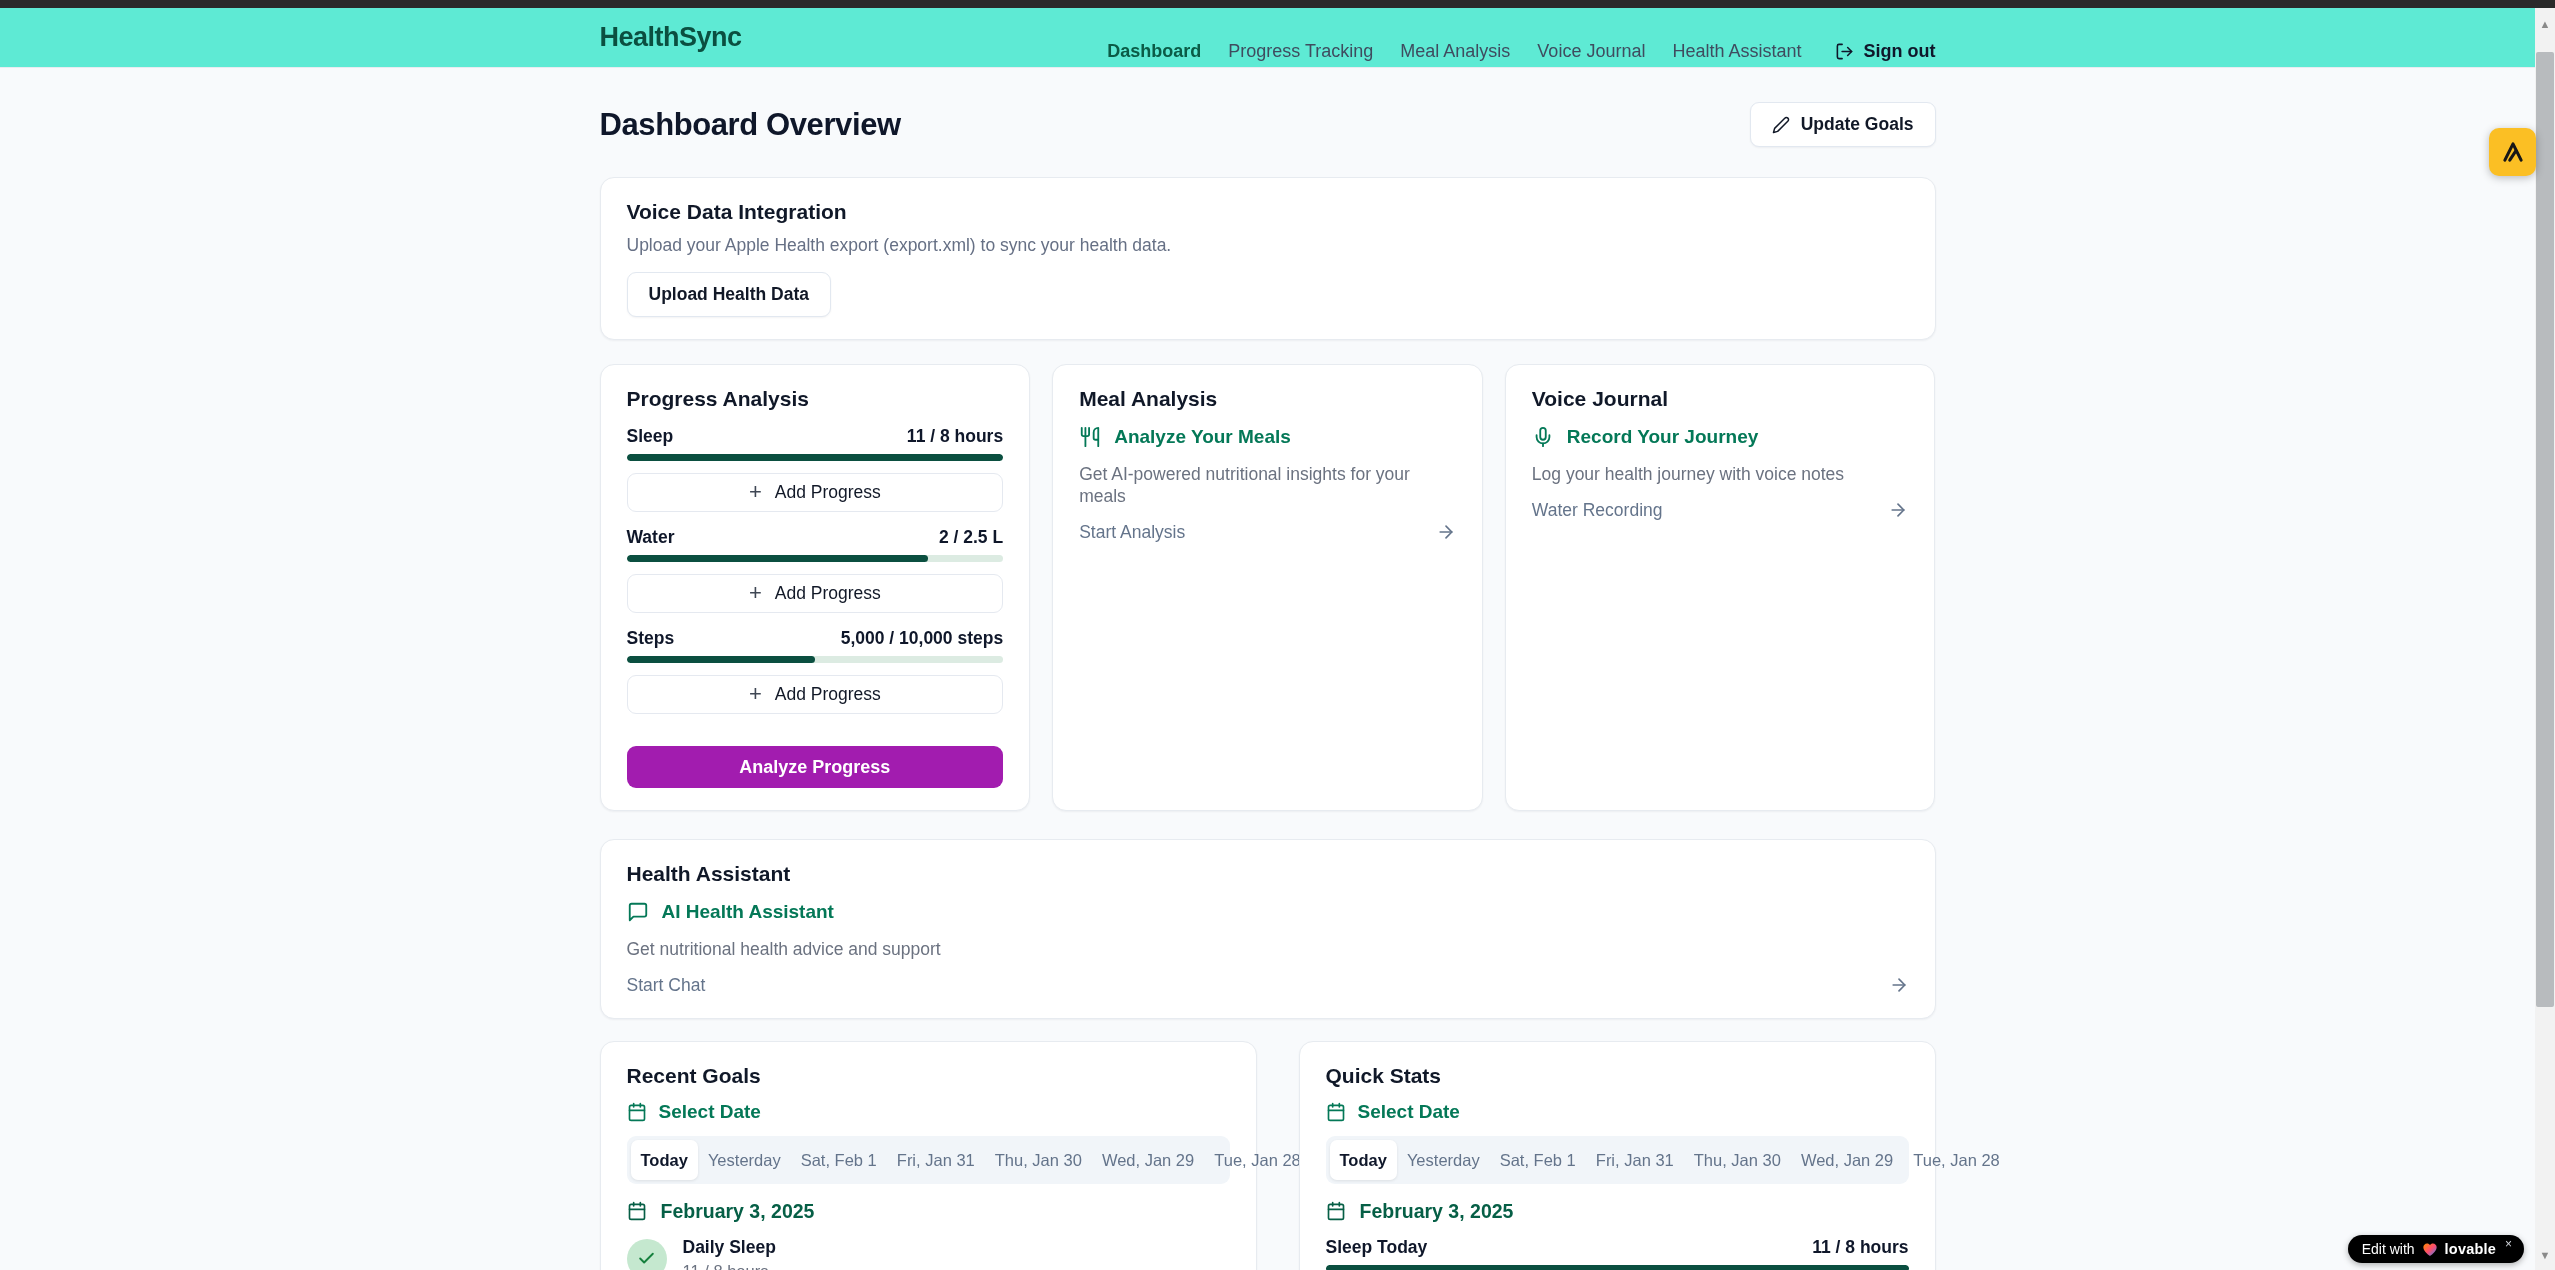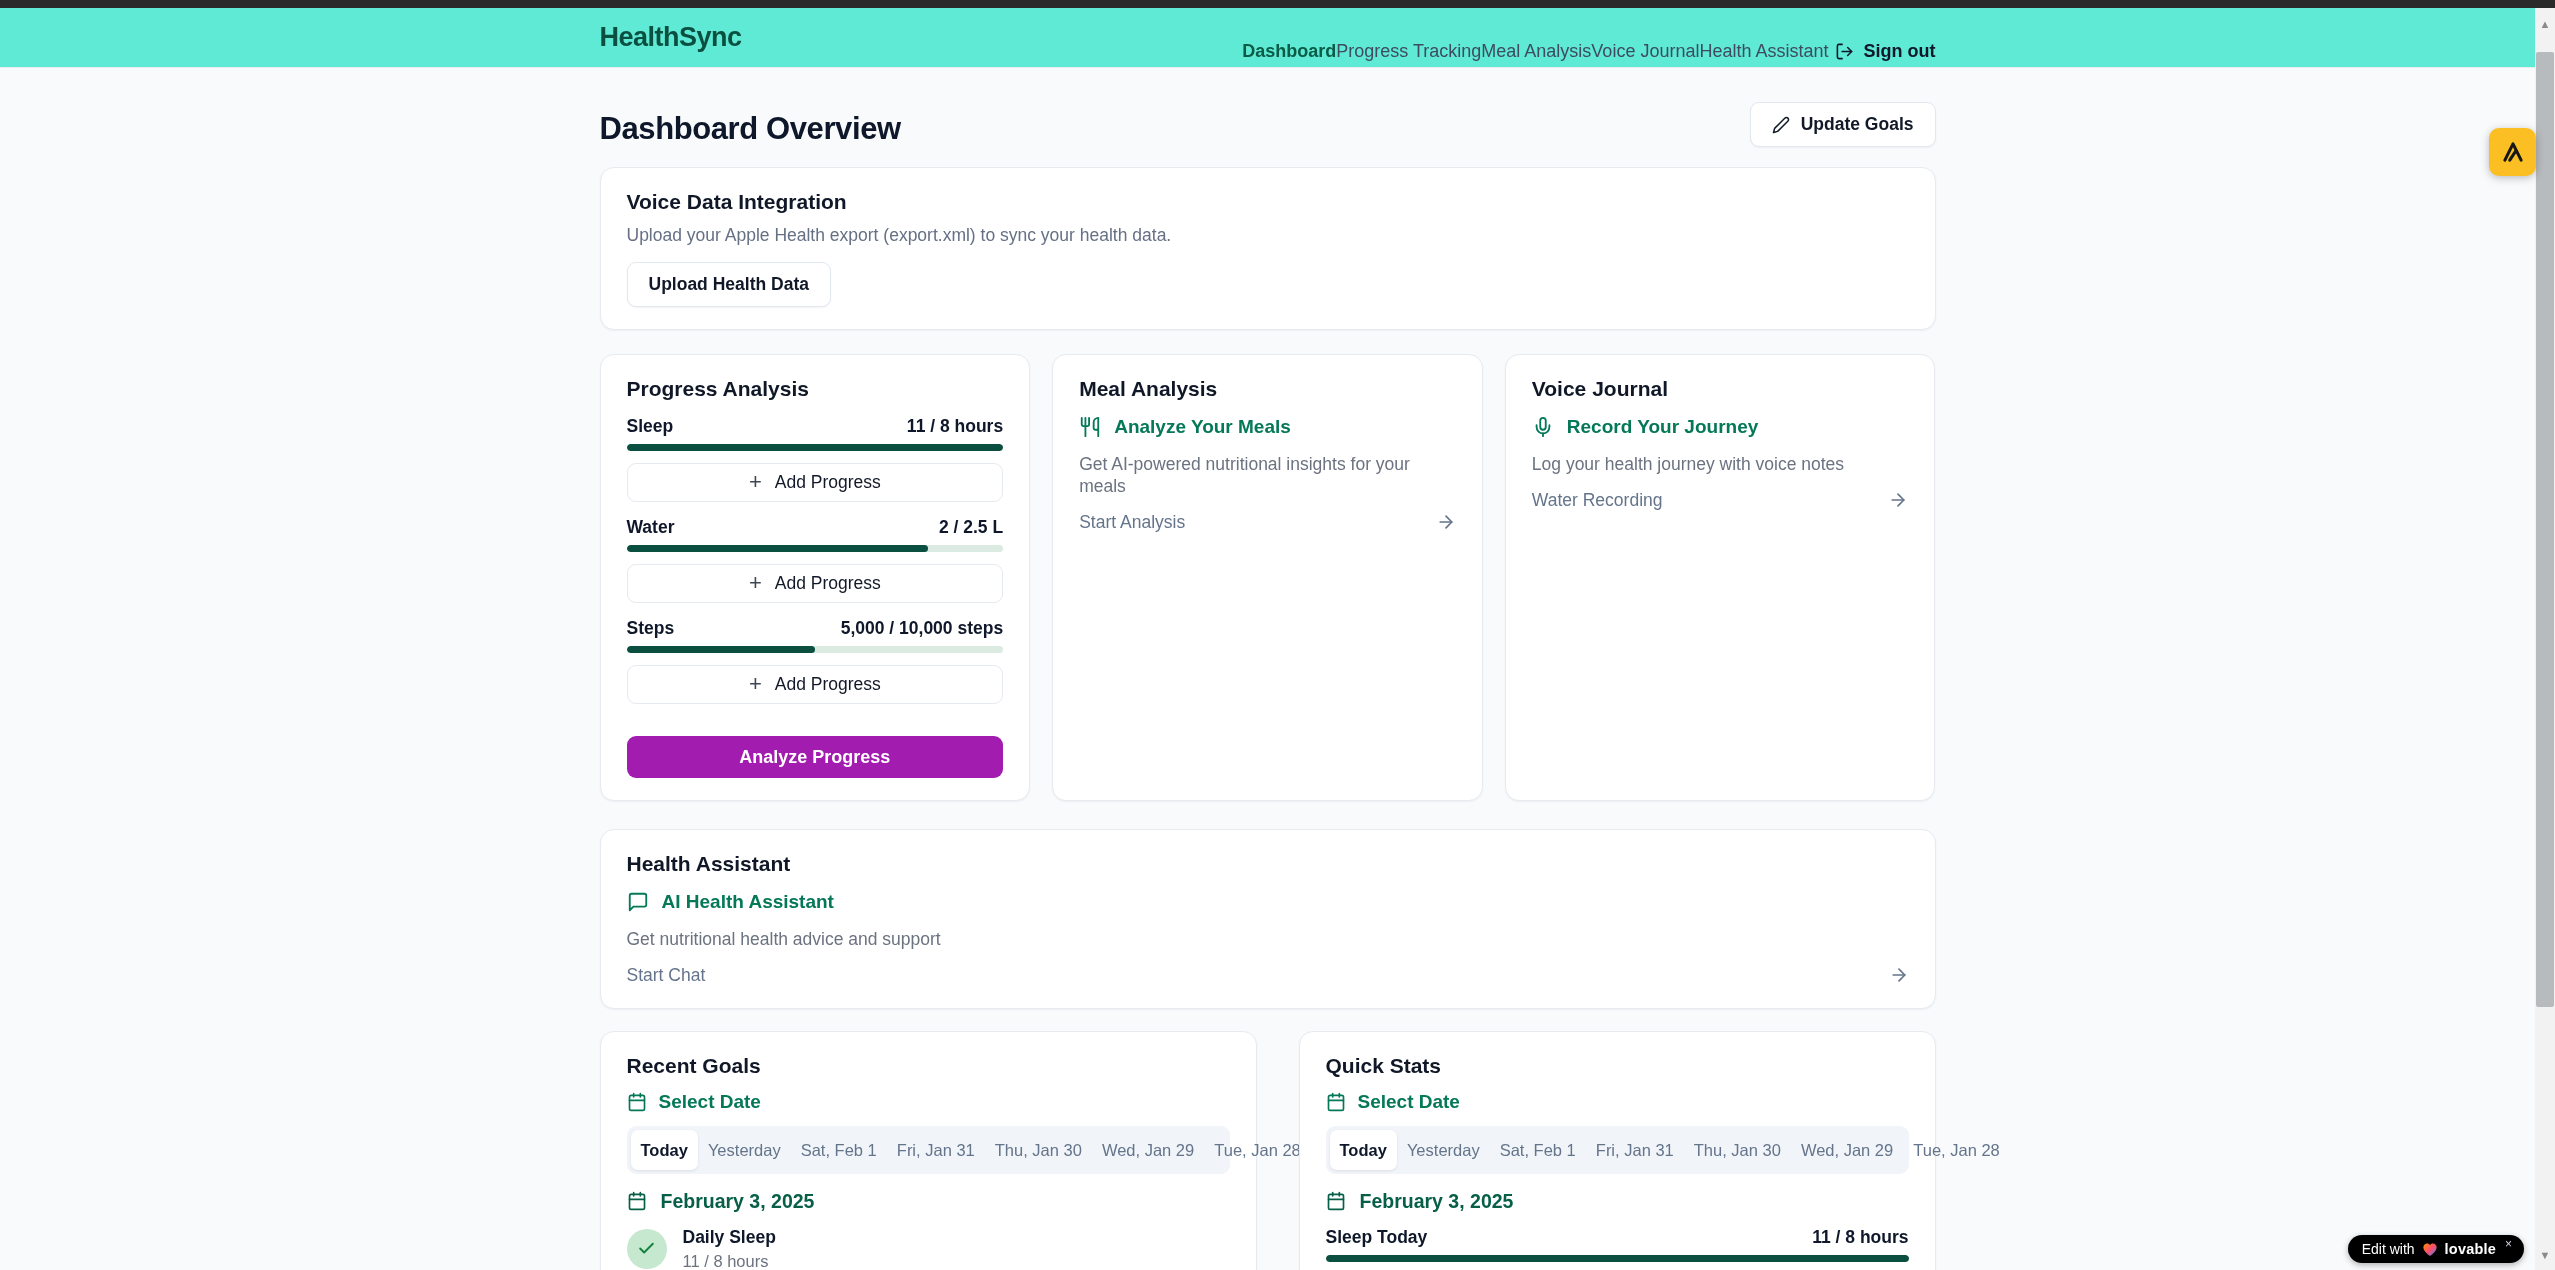--- a/index.html
+++ b/index.html
@@ -9,29 +9,29 @@
     font-family:"Liberation Sans", sans-serif;
     background:#f8fafc; color:#0f172a;
   }
   .top-strip { height:8px; width:2555px; background:#2a2a2a; }
   .viewport { width:2535px; }
 
   
   header { background:#5eead4; border-bottom:1px solid #e8ecf1; height:60px; display:flex; align-items:center; }
   .header-inner { width:1336px; margin:0 auto; display:flex; align-items:center; justify-content:space-between; }
   .logo { font-size:27px; font-weight:bold; color:#0b4f40; letter-spacing:-0.5px; cursor:pointer; }
-  nav { display:flex; align-items:center; font-size:18px;margin-top:27px; }
+  nav { display:flex; align-items:center; gap:27px; font-size:18px;margin-top:27px; }
   .nav-link { color:#3f4c5f; cursor:pointer; }
   .nav-link.active { color:#0b5b46; font-weight:600; }
   .signout { display:flex; align-items:center; gap:10px; font-weight:600; color:#0f172a; font-size:18px; cursor:pointer; margin-left:6px; }
   .signout svg { width:19px; height:19px; }
 
   
   main { width:1336px; margin:0 auto; padding-top:34px; }
-  .page-head { display:flex; justify-content:space-between; align-items:flex-end; margin-bottom:20px; }
+  .page-head { display:flex; justify-content:space-between; align-items:center; margin-bottom:30px; }
   h1 { font-size:31px; font-weight:700; margin:0; letter-spacing:-0.4px; color:#0f172a; }
 
   .btn-outline {
     display:inline-flex; align-items:center; justify-content:center; gap:11px;
     background:#fff; border:1px solid #e2e8f0; border-radius:9px;
     height:45px; padding:0 21px; font-size:17.5px; font-weight:600; color:#111827;
     font-family:inherit; cursor:pointer; box-shadow:0 1px 2px rgba(16,24,40,.05);
   }
   .btn-outline svg { width:18px; height:18px; }
 

